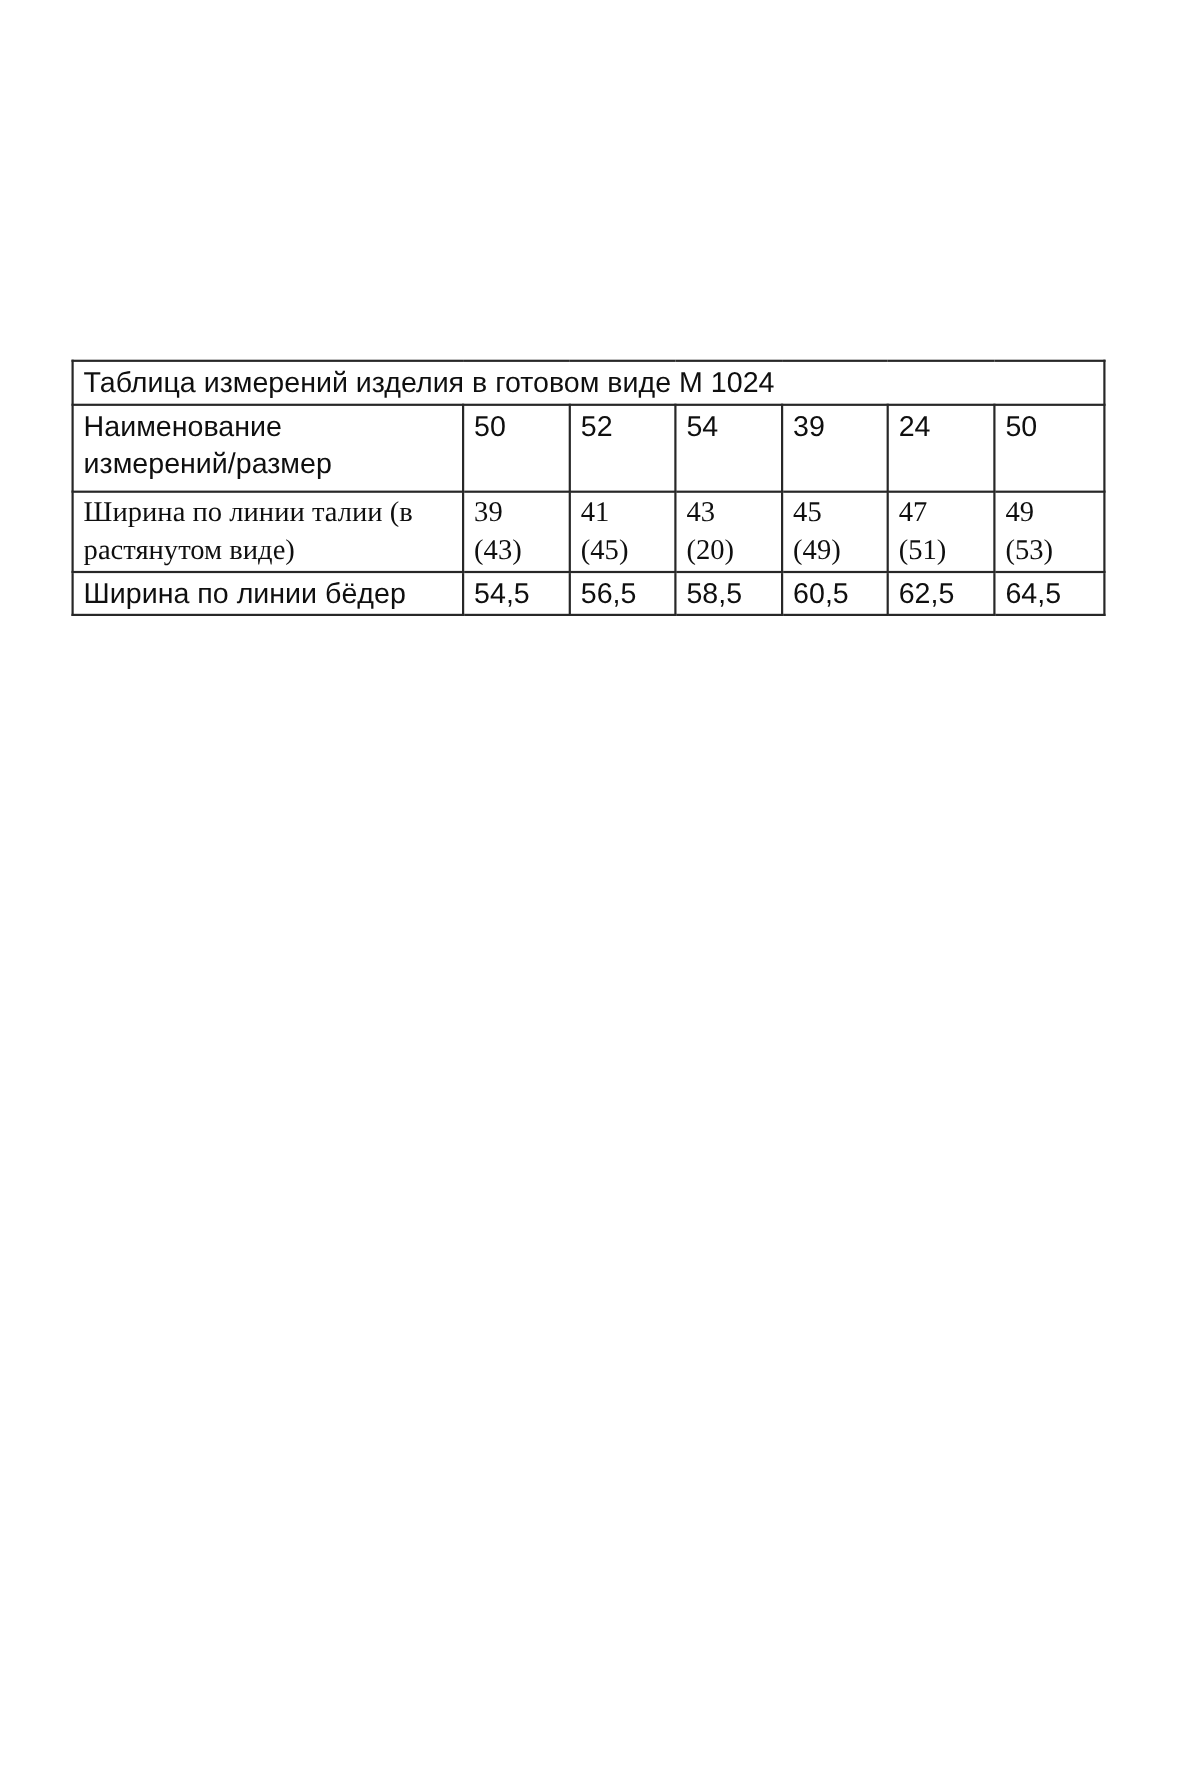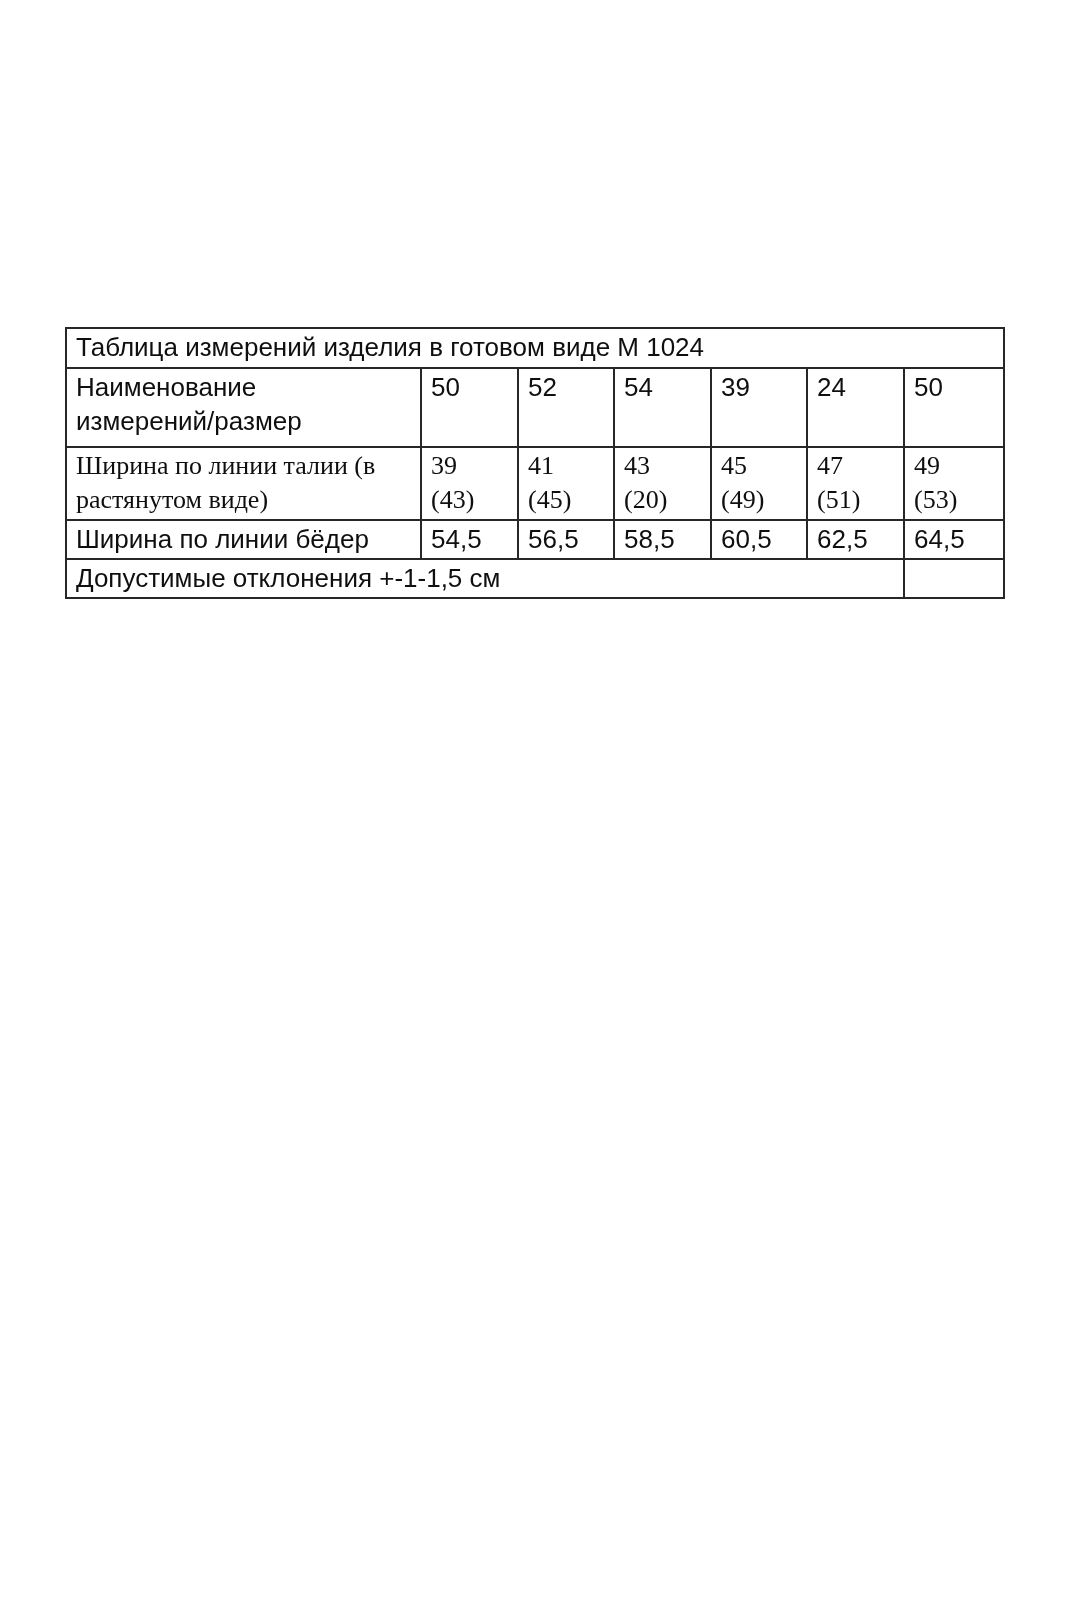--- a/index.html
+++ b/index.html
@@ -96,19 +96,15 @@
       </tr>
       <tr class="r-hips">
         <td>Ширина по линии бёдер</td>
         <td>54,5</td>
         <td>56,5</td>
         <td>58,5</td>
         <td>60,5</td>
         <td>62,5</td>
         <td>64,5</td>
       </tr>
-      <tr class="r-note">
-        <td colspan="6">Допустимые отклонения +-1-1,5 см</td>
-        <td></td>
-      </tr>
     </tbody>
   </table>
 </div>
 
 </body></html>

